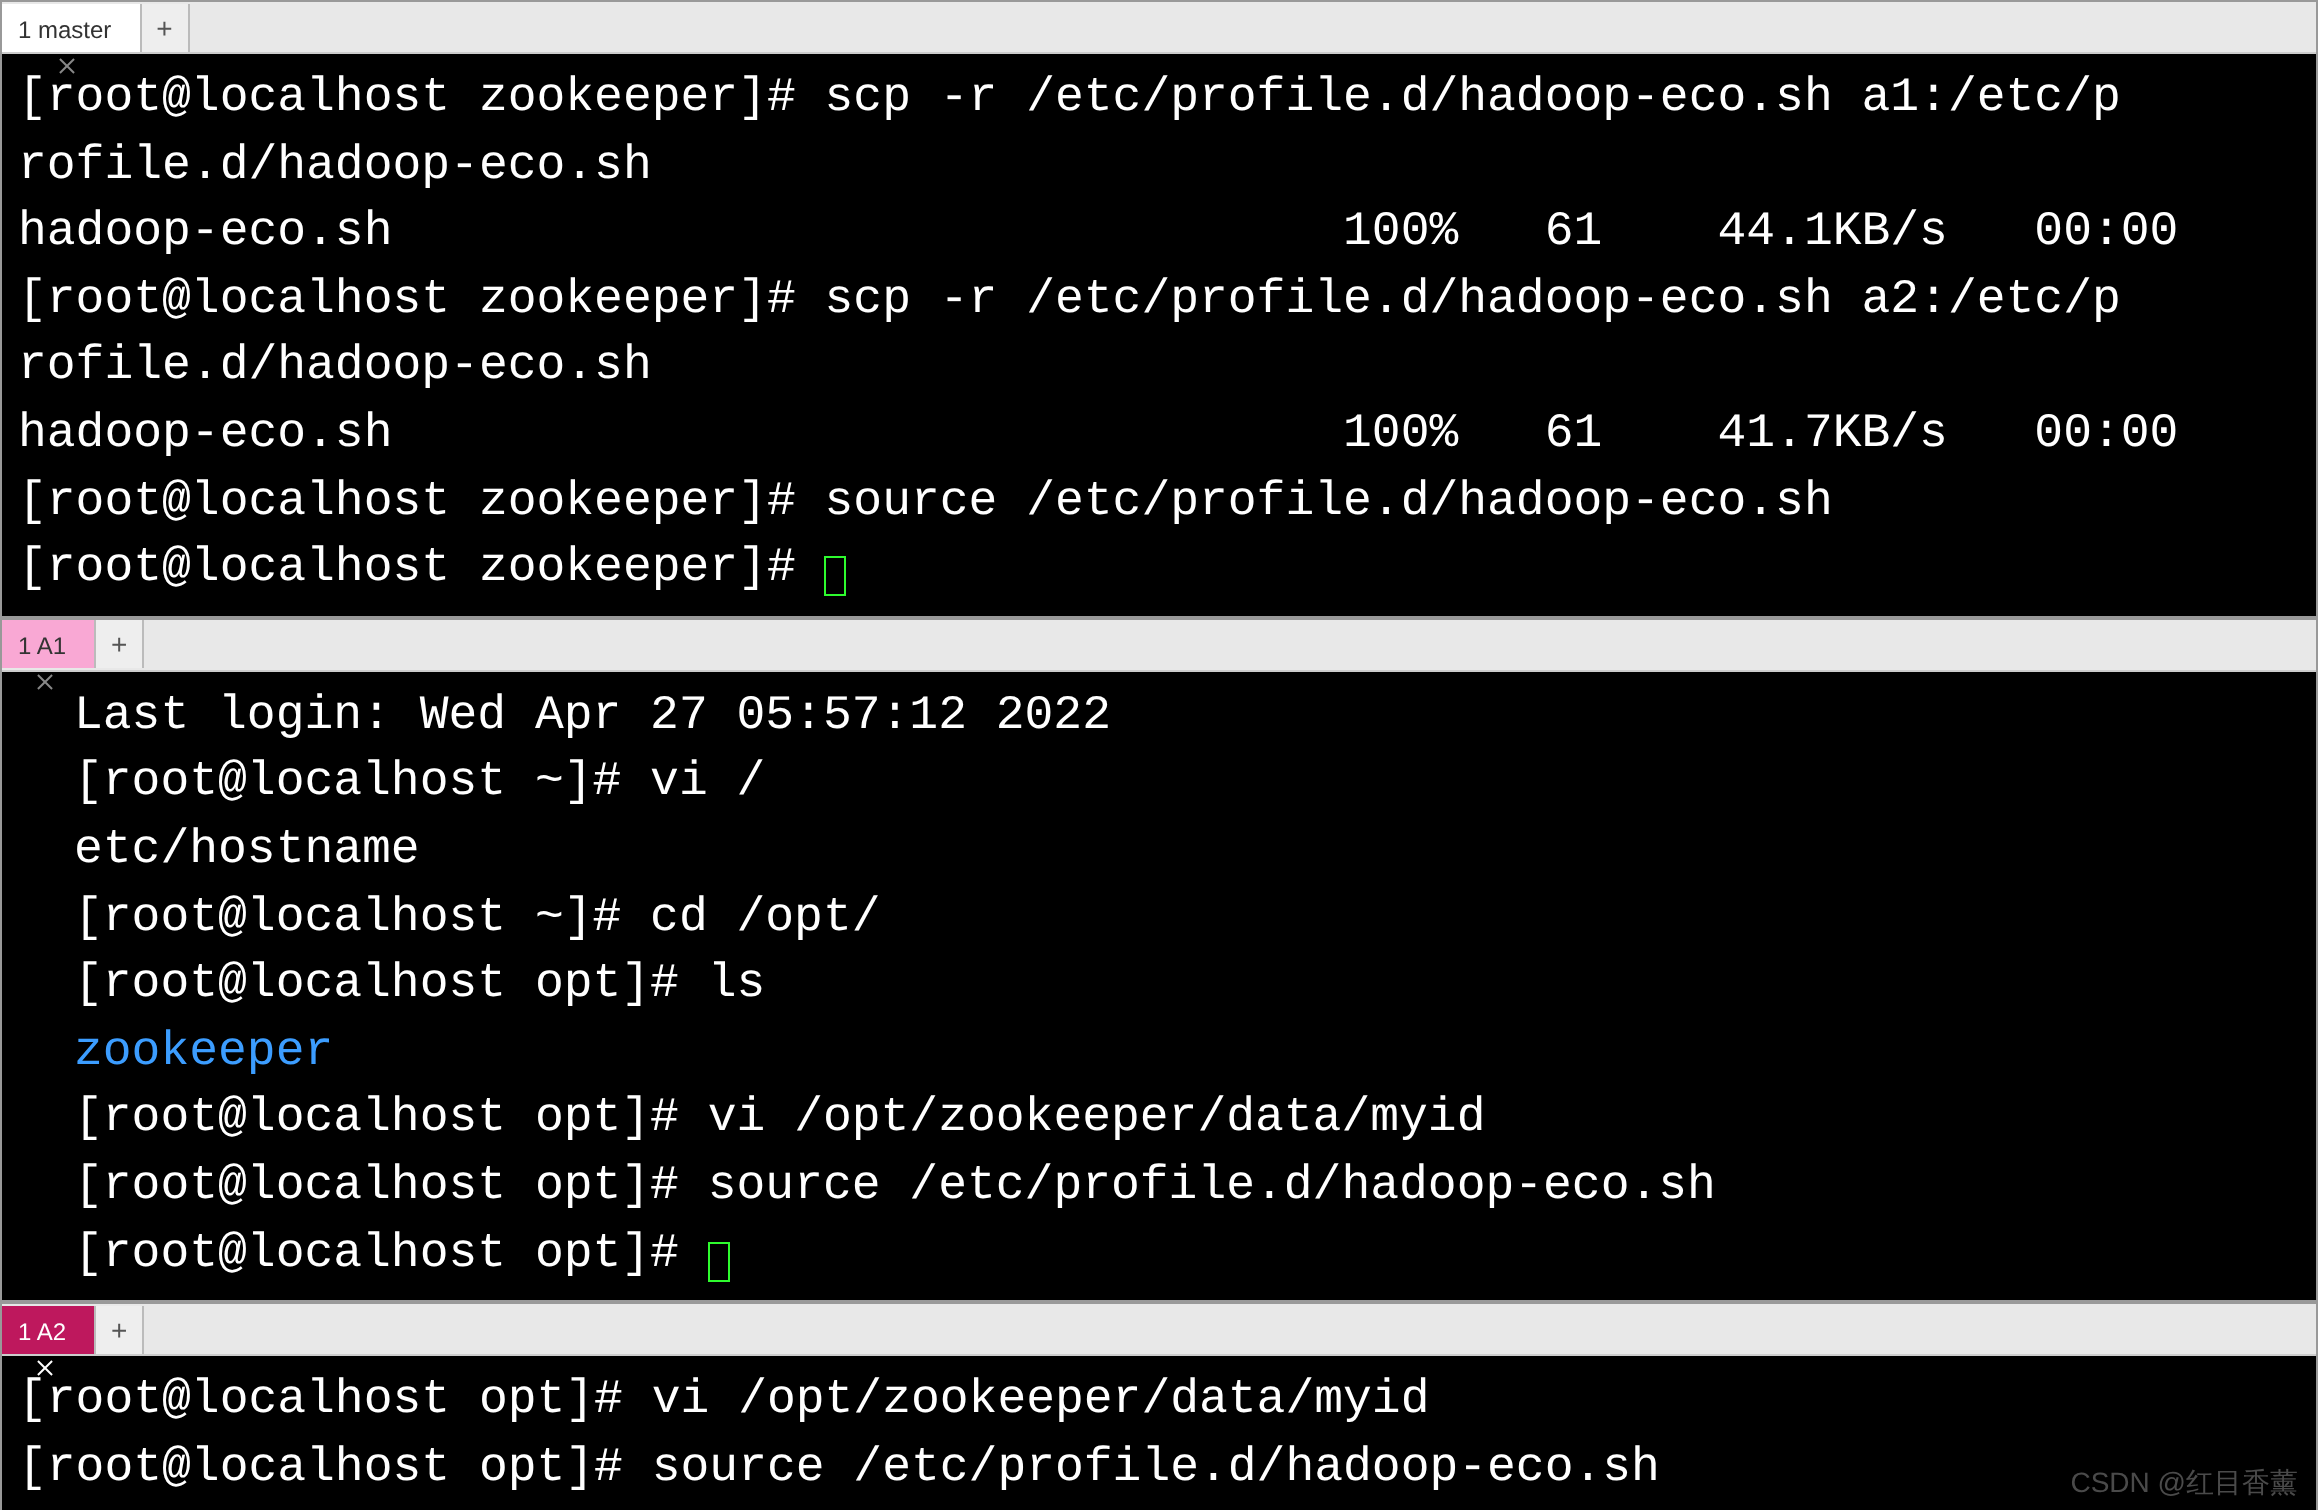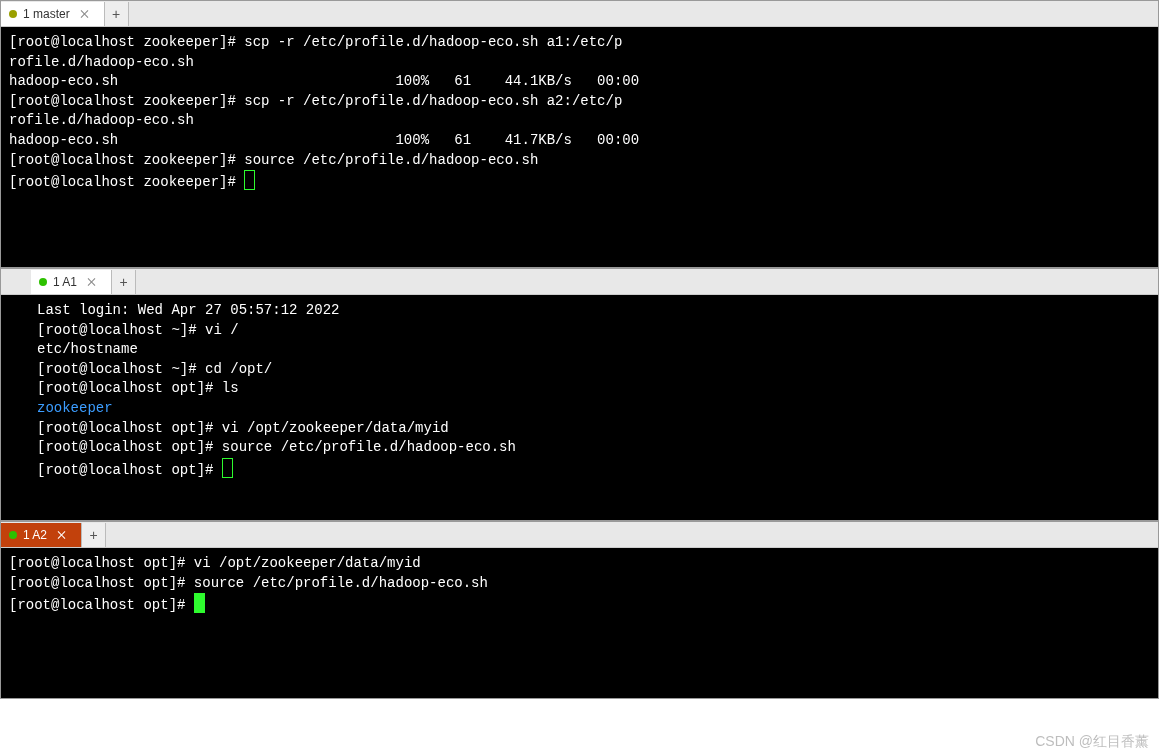--- a/index.html
+++ b/index.html
@@ -32,24 +32,25 @@
   .tab {
     height: 24px;
     padding: 0 14px 0 8px;
     display: flex;
     align-items: center;
     gap: 6px;
     background: #d8d8d8;
     border-right: 1px solid #bbb;
     color: #333;
     position: relative;
+    flex-direction: column;
   }
   .tab.active { background: #fff; }
-  .tab.activeA1 { background: #ffffff; margin-left: 30px; }
-  .tab.activeA2 { background: #c2410c; color:#fff;}
+  .tab.activeA1 { background: #f9a8d4; }
+  .tab.activeA2 { background: #be185d; color:#fff;}
   .tab .dot { width: 8px; height: 8px; border-radius: 50%; }
   .tab .close {
     width: 10px; height: 10px; position: relative; margin-left: 4px;
   }
   .tab .close::before, .tab .close::after {
     content:""; position:absolute; left:4px; top:0; width:1px; height:10px; background:#888;
   }
   .tab .close::before { transform: rotate(45deg); }
   .tab .close::after  { transform: rotate(-45deg); }
   .tab.activeA2 .close::before, .tab.activeA2 .close::after { background:#fff; }
@@ -58,21 +59,21 @@
     border-right:1px solid #bbb; color:#555; font-size:14px; background:#eee;
     cursor:pointer;
   }
   .term {
     background:#000;
     color:#fff;
     padding: 6px 8px;
     line-height: 1.4;
     white-space: pre;
     flex: 1;
-    font-size: 14px;
+    font-size: 24px;
     overflow: hidden;
   }
   .blue          { color:#3c9dff; font-weight: normal;}
   .cursor-green  { display:inline-block; width:11px; height:20px; background:#2efb2e; vertical-align: text-bottom; }
   .cursor-outline { display:inline-block; width:11px; height:20px; border:1px solid #2efb2e; vertical-align: text-bottom; }
   .line { display:block; }
   #pane1 .term { min-height: 240px; }
   #pane2 .term { min-height: 225px; padding-left: 36px; }
   #pane3 .term { min-height: 150px; }
   .watermark {

